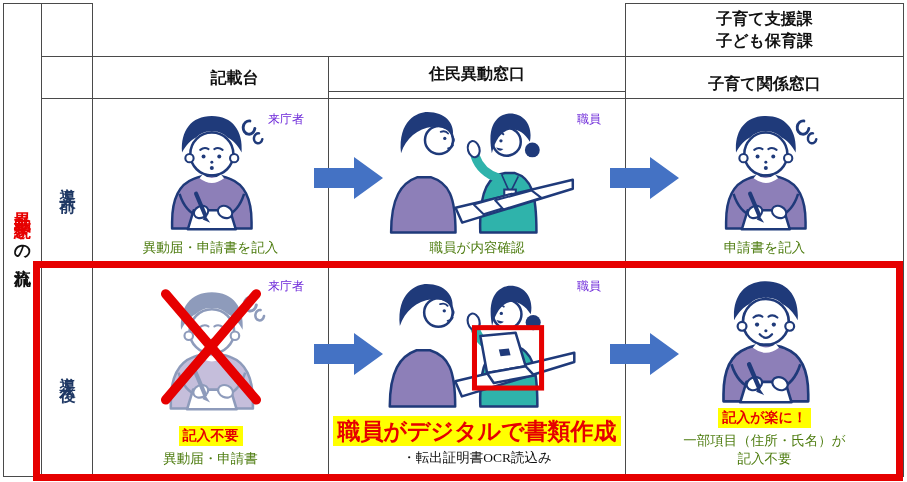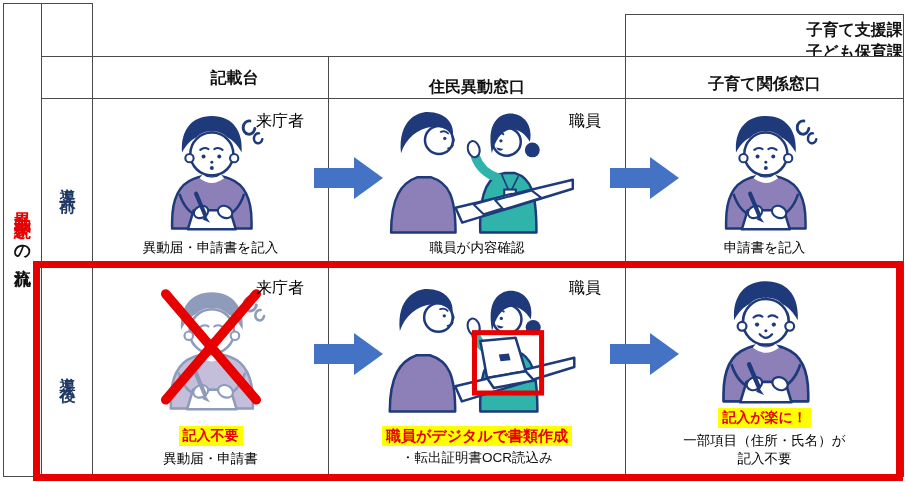--- a/index.html
+++ b/index.html
@@ -16,59 +16,59 @@
   }
   .vtitle .red-part{color:#e60000;}
   .vtitle .black-part{color:#111;}
   .rowlabel{
     display:flex;align-items:center;justify-content:center;
     writing-mode:vertical-rl;text-orientation:upright;
     font-weight:bold;font-size:16px;letter-spacing:5px;color:#1f3864;
   }
   .body-cell{display:flex;flex-direction:column;align-items:center;justify-content:flex-end;padding:6px 4px 8px 4px;}
   .illus{flex:1;display:flex;align-items:center;justify-content:center;min-height:0;}
-  .plabel{position:absolute;top:12px;right:24px;font-size:16px;color:#000000;}
-  .caption{font-size:13.5px;color:#000000;text-align:center;line-height:1.35;margin-top:2px;}
+  .plabel{position:absolute;top:12px;right:24px;font-size:12px;color:#6d28d9;}
+  .caption{font-size:13.5px;color:#4d7c0f;text-align:center;line-height:1.35;margin-top:2px;}
   .hl{
     display:inline-block;background:#ffff00;color:#e60000;font-weight:bold;
     font-size:14px;line-height:1.25;padding:1px 4px;margin-bottom:2px;white-space:nowrap;
   }
-  .hl.mid{font-size:15px;}
-  .bullets{font-size:13.5px;color:#111;text-align:left;line-height:1.45;}
+  .hl.mid{font-size:23px;}
+  .bullets{font-size:13.5px;color:#111;text-align:left;line-height:1.45;font-family:Liberation Serif, serif;}
   .arrow{position:absolute;z-index:8;}
   .red-frame{
     position:absolute;left:33px;top:261px;width:870px;height:220px;
     border:7px solid #e60000;box-sizing:border-box;z-index:10;pointer-events:none;background:transparent;
   }
   svg{display:block;}
 </style>
 </head>
 <body>
 
 <div class="stage">
 
   <div class="cell vtitle" style="left:3px;top:3px;width:39px;height:474px;">
     <span class="red-part">異動手続き</span>
       <span class="black-part">の流れ</span>
   </div>
 
   <div class="cell" style="left:41px;top:3px;width:52px;height:54px;"></div>
   <div class="cell" style="left:41px;top:56px;width:52px;height:43px;"></div>
 
-  <div class="cell hdr" style="left:625px;top:14px;width:279px;height:54px;justify-content:flex-end;">
+  <div class="cell hdr" style="left:625px;top:3px;width:279px;height:54px;">
     <span>
       <span>子育て支援課</span><br>
       <span>子ども保育課</span>
     </span>
   </div>
 
   <div class="cell hdr" style="left:92px;top:56px;width:237px;height:43px;padding-left:48px;">
     <span>記載台</span>
   </div>
-  <div class="cell hdr" style="left:328px;top:56px;width:298px;height:43px;align-items:flex-end;">
+  <div class="cell hdr" style="left:328px;top:56px;width:298px;height:36px;">
     <span>住民異動窓口</span>
   </div>
   <div class="cell hdr" style="left:625px;top:56px;width:279px;height:56px;">
     <span>子育て関係窓口</span>
   </div>
 
   <div class="cell rowlabel" style="left:41px;top:98px;width:52px;height:168px;">
     <span>導入前</span>
   </div>
   <div class="cell rowlabel" style="left:41px;top:265px;width:52px;height:212px;">

